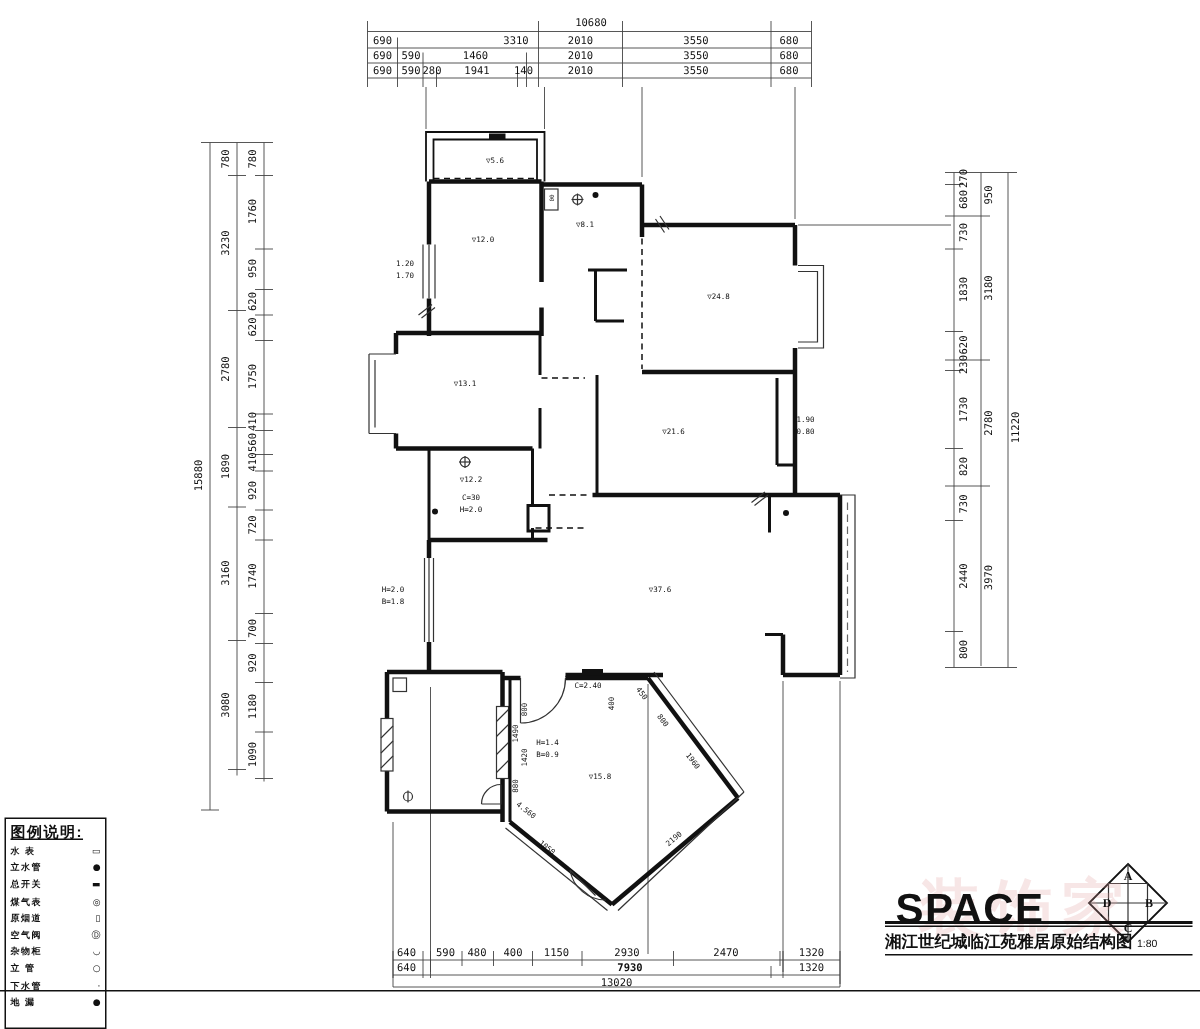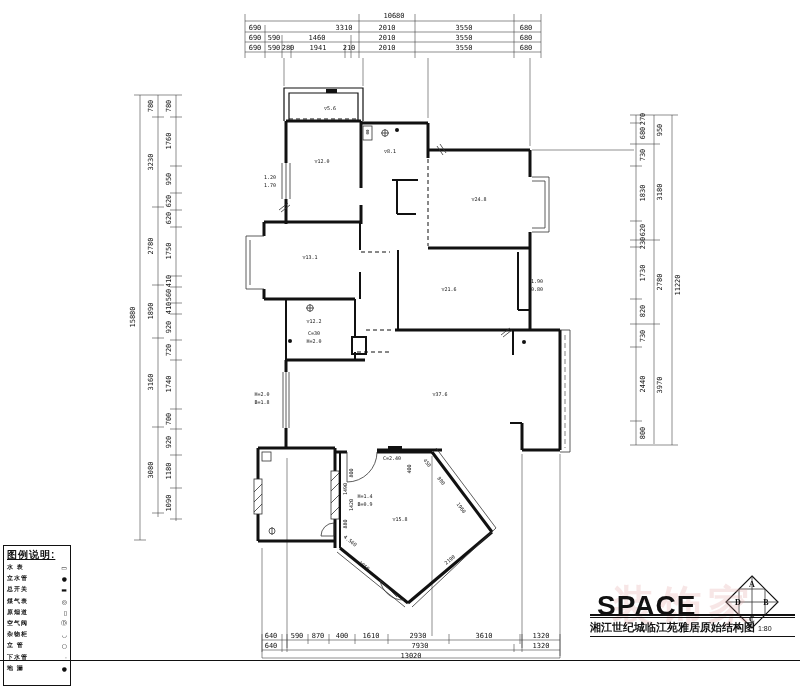--- a/index.html
+++ b/index.html
@@ -284,21 +284,21 @@
       <span class="lbl" style="left: 255px; top: 38px;">690</span>
       <span class="lbl" style="left: 274px; top: 38px;">590</span>
       <span class="lbl" style="left: 317px; top: 38px;">1460</span>
       <span class="lbl" style="left: 387px; top: 38px;">2010</span>
       <span class="lbl" style="left: 464px; top: 38px;">3550</span>
       <span class="lbl" style="left: 526px; top: 38px;">680</span>
       <span class="lbl" style="left: 255px; top: 48px;">690</span>
       <span class="lbl" style="left: 274px; top: 48px;">590</span>
       <span class="lbl" style="left: 288px; top: 48px;">280</span>
       <span class="lbl" style="left: 318px; top: 48px;">1941</span>
-      <span class="lbl" style="left: 349px; top: 48px;">210</span>
+      <span class="lbl" style="left: 349px; top: 48px;">140</span>
       <span class="lbl" style="left: 387px; top: 48px;">2010</span>
       <span class="lbl" style="left: 464px; top: 48px;">3550</span>
       <span class="lbl" style="left: 526px; top: 48px;">680</span>
       <span class="lbl" style="left: 133px; top: 317px; transform: translate(-50%, -50%) rotate(-90deg);">15880</span>
       <span class="lbl" style="left: 151px; top: 106px; transform: translate(-50%, -50%) rotate(-90deg);">780</span>
       <span class="lbl" style="left: 151px; top: 162px; transform: translate(-50%, -50%) rotate(-90deg);">3230</span>
       <span class="lbl" style="left: 151px; top: 246px; transform: translate(-50%, -50%) rotate(-90deg);">2780</span>
       <span class="lbl" style="left: 151px; top: 311px; transform: translate(-50%, -50%) rotate(-90deg);">1890</span>
       <span class="lbl" style="left: 151px; top: 382px; transform: translate(-50%, -50%) rotate(-90deg);">3160</span>
       <span class="lbl" style="left: 151px; top: 470px; transform: translate(-50%, -50%) rotate(-90deg);">3080</span>
@@ -329,28 +329,28 @@
       <span class="lbl" style="left: 643px; top: 193px; transform: translate(-50%, -50%) rotate(-90deg);">1830</span>
       <span class="lbl" style="left: 643px; top: 230px; transform: translate(-50%, -50%) rotate(-90deg);">620</span>
       <span class="lbl" style="left: 643px; top: 243px; transform: translate(-50%, -50%) rotate(-90deg);">230</span>
       <span class="lbl" style="left: 643px; top: 273px; transform: translate(-50%, -50%) rotate(-90deg);">1730</span>
       <span class="lbl" style="left: 643px; top: 311px; transform: translate(-50%, -50%) rotate(-90deg);">820</span>
       <span class="lbl" style="left: 643px; top: 336px; transform: translate(-50%, -50%) rotate(-90deg);">730</span>
       <span class="lbl" style="left: 643px; top: 384px; transform: translate(-50%, -50%) rotate(-90deg);">2440</span>
       <span class="lbl" style="left: 643px; top: 433px; transform: translate(-50%, -50%) rotate(-90deg);">800</span>
       <span class="lbl" style="left: 271px; top: 636px;">640</span>
       <span class="lbl" style="left: 297px; top: 636px;">590</span>
-      <span class="lbl" style="left: 318px; top: 636px;">870</span>
+      <span class="lbl" style="left: 318px; top: 636px;">480</span>
       <span class="lbl" style="left: 342px; top: 636px;">400</span>
-      <span class="lbl" style="left: 371px; top: 636px;">1610</span>
+      <span class="lbl" style="left: 371px; top: 636px;">1150</span>
       <span class="lbl" style="left: 418px; top: 636px;">2930</span>
-      <span class="lbl" style="left: 484px; top: 636px;">3610</span>
+      <span class="lbl" style="left: 484px; top: 636px;">2470</span>
       <span class="lbl" style="left: 541px; top: 636px;">1320</span>
       <span class="lbl" style="left: 271px; top: 646px;">640</span>
-      <span class="lbl" style="left: 420px; top: 646px;">7930</span>
+      <span class="lbl" style="left: 420px; top: 646px; font-weight: bold;">7930</span>
       <span class="lbl" style="left: 541px; top: 646px;">1320</span>
       <span class="lbl" style="left: 411px; top: 656px;">13020</span>
       <span class="lbl" style="left: 330px; top: 108px; font-size: 5px;">▽5.6</span>
       <span class="lbl" style="left: 322px; top: 161px; font-size: 5px;">▽12.0</span>
       <span class="lbl" style="left: 390px; top: 151px; font-size: 5px;">▽8.1</span>
       <span class="lbl" style="left: 479px; top: 199px; font-size: 5px;">▽24.8</span>
       <span class="lbl" style="left: 310px; top: 257px; font-size: 5px;">▽13.1</span>
       <span class="lbl" style="left: 449px; top: 289px; font-size: 5px;">▽21.6</span>
       <span class="lbl" style="left: 314px; top: 321px; font-size: 5px;">▽12.2</span>
       <span class="lbl" style="left: 314px; top: 333px; font-size: 5px;">C=30</span>

